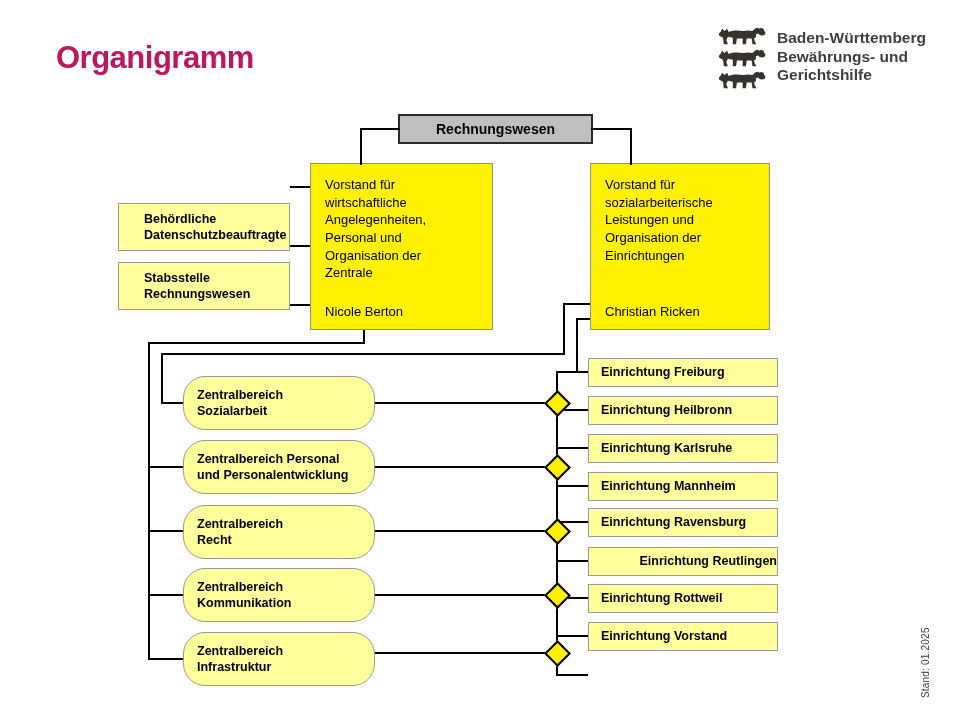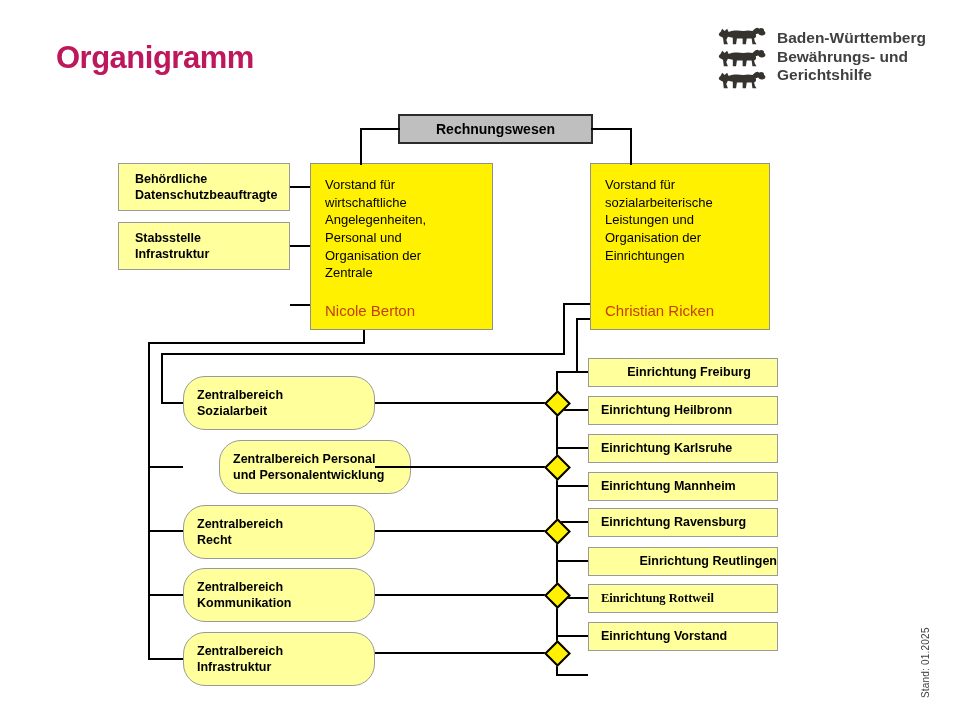--- a/index.html
+++ b/index.html
@@ -22,33 +22,33 @@
     background:#FFFF9C;border:1px solid #9a9a9a;
     font-size:12.5px;font-weight:bold;line-height:1.3;white-space:pre-line;
   }
   .bright{
     background:#FFF100;border:1px solid #8f8f8f;
   }
   #vr-box{
     left:398px;top:114px;width:195px;height:30px;background:#BFBFBF;border:2px solid #2b2b2b;
     display:flex;align-items:center;justify-content:center;font-size:14px;font-weight:bold;
   }
-  .staff{left:118px;width:172px;height:48px;padding-left:16px;}
+  .staff{left:118px;width:172px;height:48px;padding-left:25px;margin-top:40px;}
   #staff-0{top:163px;} #staff-1{top:222px;} #staff-2{top:281px;}
   .board{top:163px;height:167px;display:flex;flex-direction:column;padding:12px 12px 10px 14px;}
   #board-left{left:310px;width:183px;}
   #board-right{left:590px;width:180px;}
   .board-title{font-size:13px;font-weight:normal;line-height:1.36;white-space:pre-line;}
-  .board-person{font-size:15px;color:#c2410c;margin-top:auto;}
+  .board-person{font-size:13px;color:#000000;margin-top:auto;}
   .central{left:183px;width:192px;height:54px;padding-left:13px;border-radius:22px;}
-  #central-0{top:376px;} #central-1{top:440px;margin-left:36px;} #central-2{top:505px;}
+  #central-0{top:376px;} #central-1{top:440px;} #central-2{top:505px;}
   #central-3{top:568px;} #central-4{top:632px;}
   .facility{left:588px;width:190px;height:29px;padding-left:12px;justify-content:center;}
-  #fac-0{top:358px;text-align:center;} #fac-1{top:396px;} #fac-2{top:434px;} #fac-3{top:472px;}
-  #fac-4{top:508px;} #fac-5{top:547px;text-align:right;} #fac-6{top:584px;font-family:Liberation Serif, serif;} #fac-7{top:622px;} #fac-8{top:661px;}
+  #fac-0{top:358px;} #fac-1{top:396px;} #fac-2{top:434px;} #fac-3{top:472px;}
+  #fac-4{top:508px;} #fac-5{top:547px;text-align:right;} #fac-6{top:584px;} #fac-7{top:622px;} #fac-8{top:661px;}
   
   .ln{position:absolute;background:#000;}
   .diamond{
     position:absolute;width:15px;height:15px;background:#FFF100;border:2px solid #000;
     transform:rotate(45deg);
   }
   #stand-note{
     left:920px;top:603px;height:95px;writing-mode:vertical-rl;transform:rotate(180deg);
     font-size:10px;color:#3d3d3d;letter-spacing:0.2px;
   }
@@ -79,21 +79,21 @@
     </div>
   </div>
 
   <div class="abs" id="vr-box">
     <span>Rechnungswesen</span>
   </div>
 
   <div class="abs node pale staff" id="staff-0"><span>Behördliche
 Datenschutzbeauftragte</span></div>
   <div class="abs node pale staff" id="staff-1"><span>Stabsstelle
-Infrastruktur</span></div>
+Rechnungswesen</span></div>
 
   <div class="abs board bright" id="board-left">
     <div class="board-title">Vorstand für
 wirtschaftliche
 Angelegenheiten,
 Personal und
 Organisation der
 Zentrale</div>
     <div class="board-person">Nicole Berton</div>
   </div>

